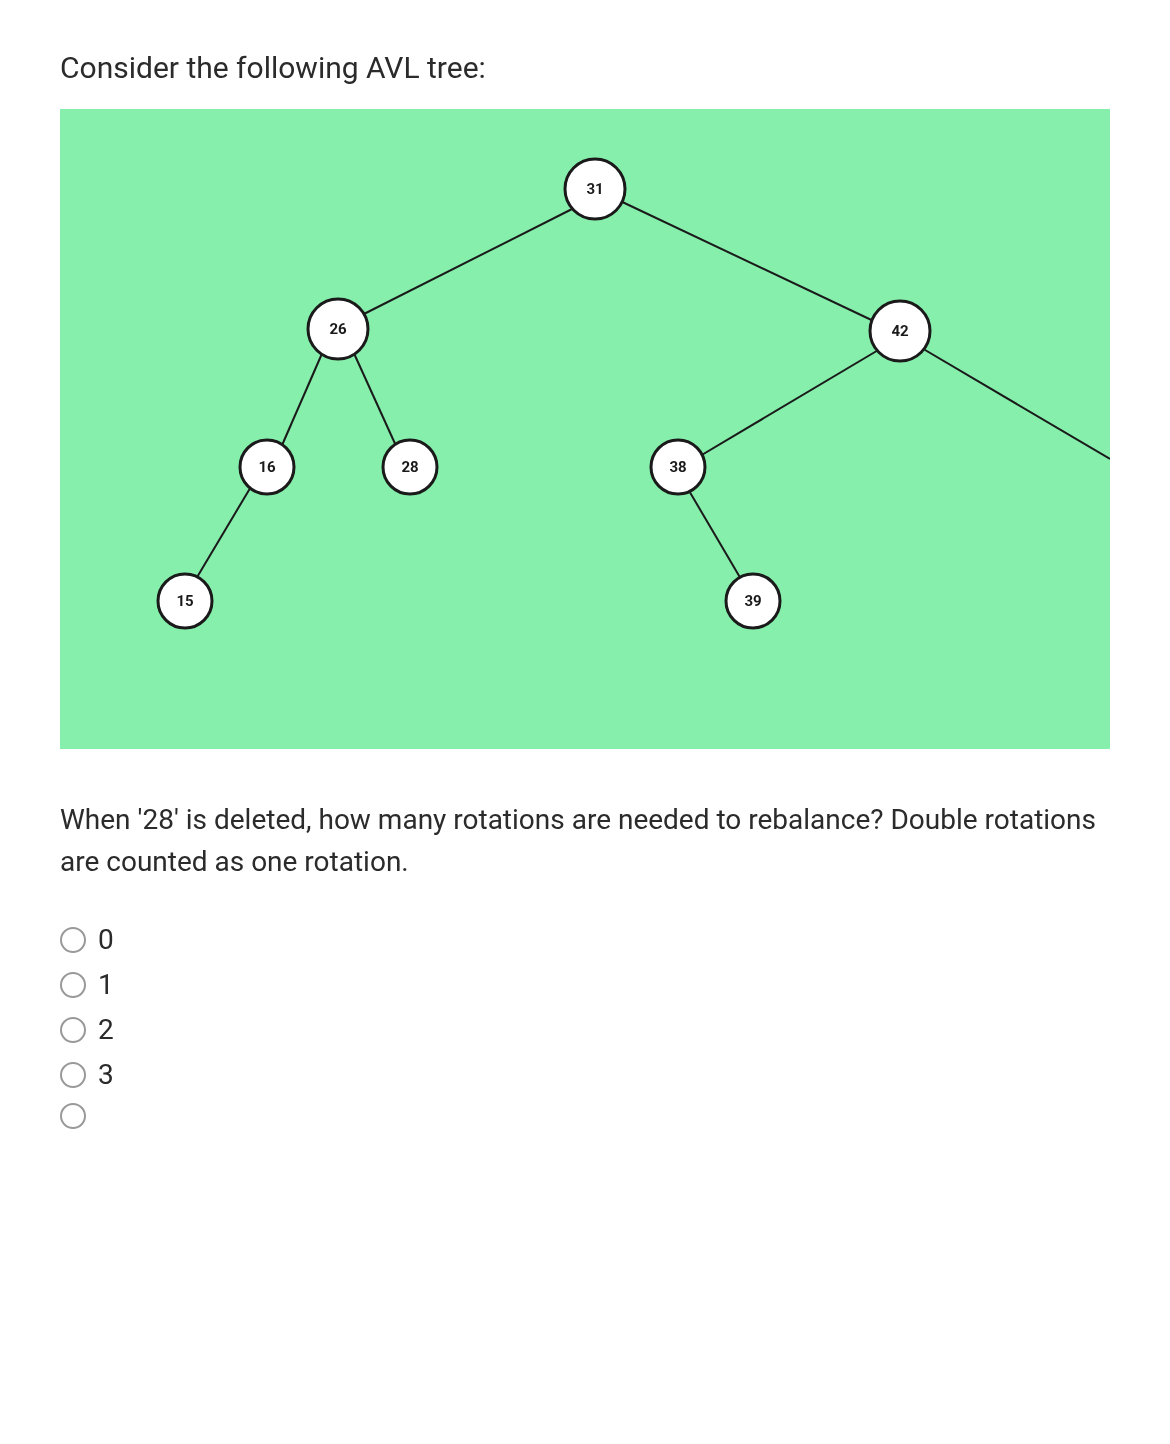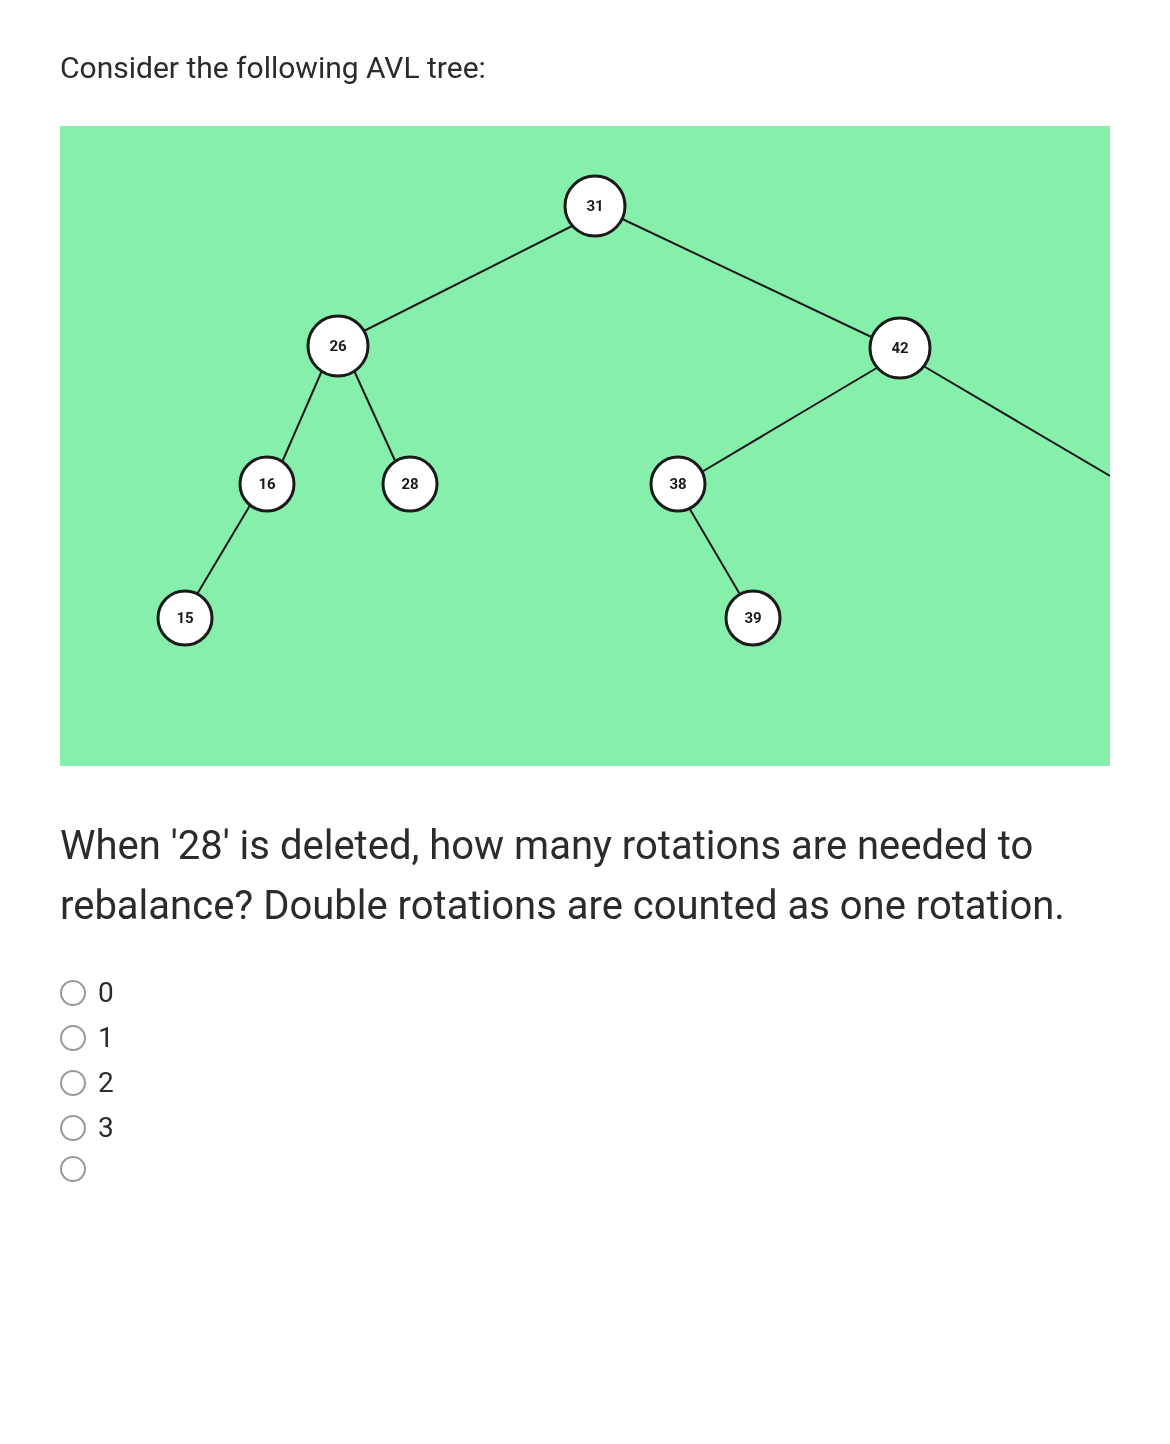--- a/index.html
+++ b/index.html
@@ -11,21 +11,21 @@
       font-family: -apple-system, BlinkMacSystemFont, 'Segoe UI', Roboto, Helvetica, Arial, sans-serif;
       background: #ffffff;
       width: 1170px;
       padding: 50px 60px;
       color: #2b2b2b;
     }
     .question-heading {
       font-size: 30px;
       font-weight: 400;
       color: #2b2b2b;
-      margin-bottom: 41px;
+      margin-bottom: 24px;
     }
     .diagram-container {
       background: #86efac;
       width: 100%;
       height: 640px;
       position: relative;
       overflow: hidden;
       margin-bottom: 50px;
     }
     .tree-svg {
@@ -43,21 +43,21 @@
       fill: #1a1a1a;
       text-anchor: middle;
       dominant-baseline: central;
     }
     .tree-edge {
       stroke: #1a1a1a;
       stroke-width: 2;
       fill: none;
     }
     .question-text {
-      font-size: 40px;
+      font-size: 28px;
       font-weight: 400;
       color: #2b2b2b;
       line-height: 1.5;
       margin-bottom: 40px;
     }
     .options-list {
       display: flex;
       flex-direction: column;
       gap: 12px;
     }

